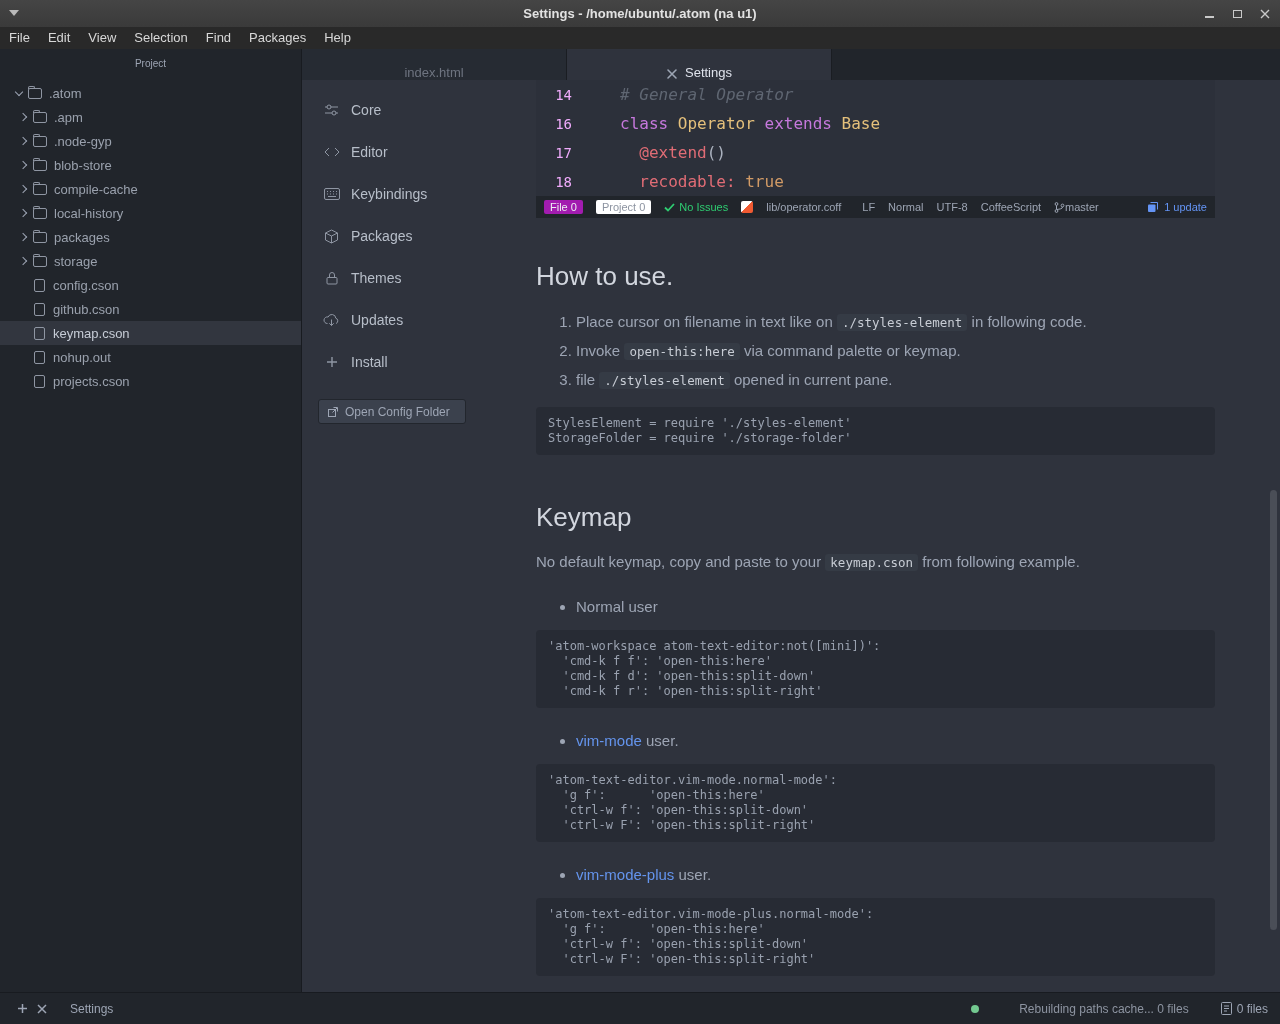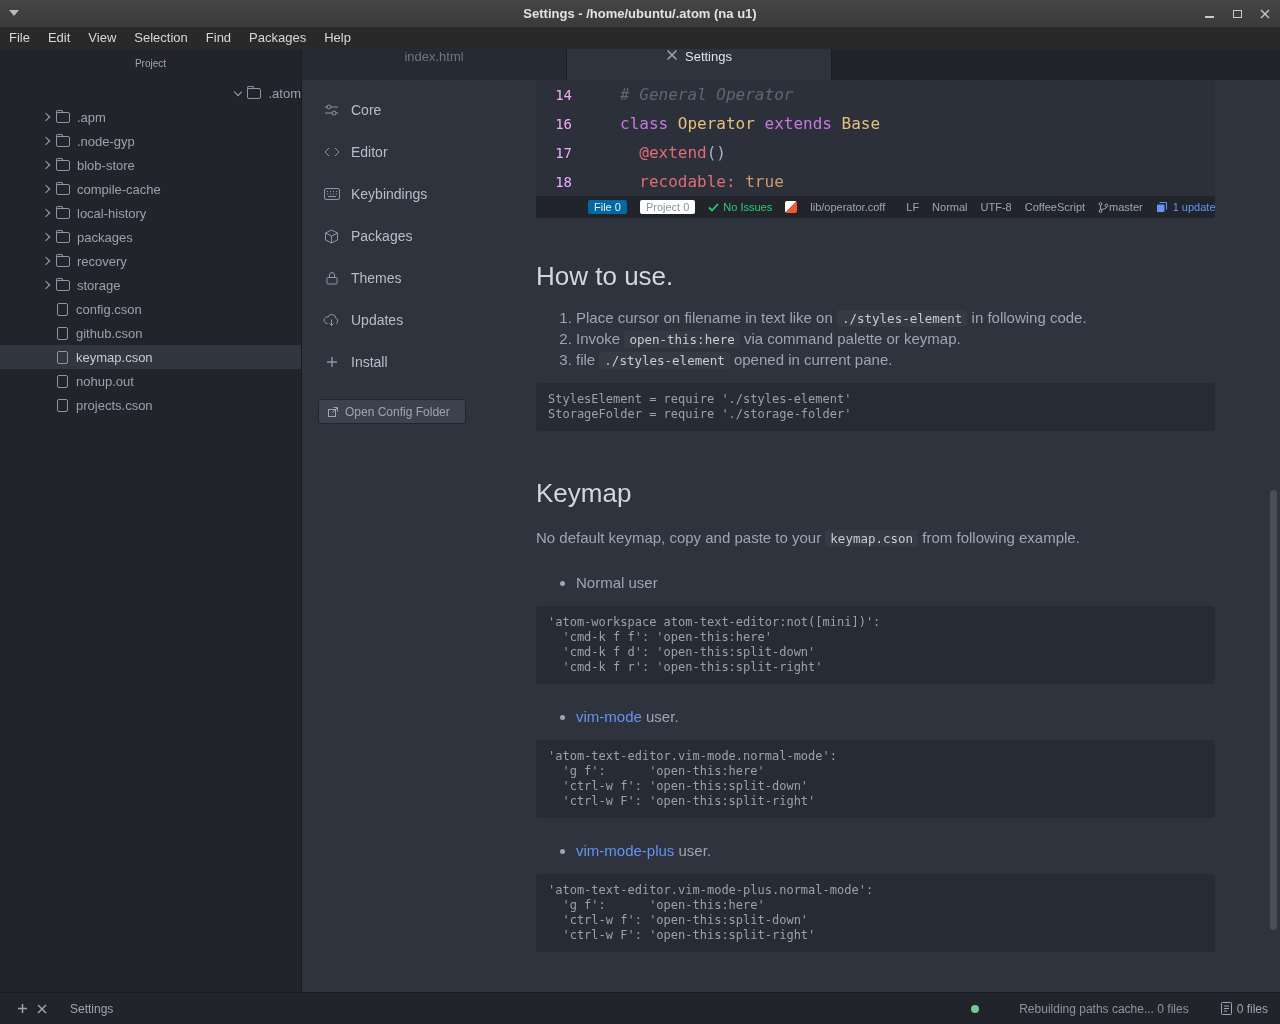--- a/index.html
+++ b/index.html
@@ -21,36 +21,36 @@
   .menu-item { padding:0 9px; font-size:13px; color:#d8d8d8; height:22px; line-height:22px; cursor:default; }
 
   
   .main { flex:1; display:flex; min-height:0; }
 
   
   .sidebar { width:302px; flex:none; background:#21252b; border-right:1px solid #181b20; overflow:hidden; }
   .project-header { height:30px; line-height:30px; text-align:center; color:#9da5b4; font-size:10px; }
   .tree { padding-top:2px; }
   .tree-row { height:24px; display:flex; align-items:center; color:#9aa1ad; font-size:13px; cursor:pointer; }
-  .tree-row.root { padding-left:12px;justify-content:flex-end; }
-  .tree-row.lvl1 { padding-left:40px; }
+  .tree-row.root { padding-left:12px; }
+  .tree-row.lvl1 { padding-left:17px; }
   .tree-row.selected { background:#32363f; color:#c6ccd6; }
   .chev { width:14px; flex:none; display:flex; justify-content:center; align-items:center; }
   .chev::before { content:""; display:block; width:5px; height:5px; border-right:1px solid #9da5b4; border-bottom:1px solid #9da5b4; }
   .chev.right::before { transform:rotate(-45deg); margin-left:-2px; }
   .chev.down::before  { transform:rotate(45deg); margin-top:-2px; }
   .chev.blank::before { display:none; }
   .icon-folder { width:14px; height:11px; border:1px solid #8f96a3; border-radius:2px; position:relative; margin:0 7px 0 2px; flex:none; }
   .icon-folder::before { content:""; position:absolute; top:-3px; left:-1px; width:5px; height:2px; border:1px solid #8f96a3; border-bottom:none; border-radius:2px 2px 0 0; }
   .icon-file { width:11px; height:13px; border:1px solid #8f96a3; border-radius:2px; margin:0 8px 0 3px; flex:none; }
 
   
   .right-col { flex:1; display:flex; flex-direction:column; min-width:0; }
   .tabbar { height:31px; background:#21252b; display:flex; flex:none; }
-  .tab { width:265px; display:flex; align-items:flex-start; justify-content:center; gap:7px; font-size:13px; border-right:1px solid #1a1d22; cursor:pointer; }
+  .tab { width:265px; display:flex; align-items:flex-end; justify-content:center; gap:7px; font-size:13px; border-right:1px solid #1a1d22; cursor:pointer; }
   .tab.inactive { background:#262b33; color:#6e7480; }
   .tab.active { background:#2f333d; color:#dfe3ec; }
 
   .content-row { flex:1; display:flex; min-height:0; background:#2f333d; }
 
   
   .settings-menu { width:180px; flex:none; padding-top:9px; }
   .sm-item { height:42px; display:flex; align-items:center; gap:11px; padding-left:21px; color:#b7bec9; font-size:14px; cursor:pointer; }
   .sm-icon { width:17px; display:flex; justify-content:center; flex:none; }
   .open-config-btn { margin:16px 16px 0 16px; height:25px; background:#3b414d; border:1px solid #22262d; border-radius:3px; display:flex; align-items:center; gap:7px; padding:0 9px; color:#9da5b4; font-size:12px; cursor:pointer; width:148px; }
@@ -64,33 +64,33 @@
   .shot-line { height:29px; display:flex; align-items:center; font-family:"DejaVu Sans Mono", monospace; font-size:16px; color:#abb2bf; }
   .shot-gutter { width:36px; text-align:right; color:#f0abfc; font-size:14px; flex:none; }
   .shot-text { margin-left:48px; white-space:pre; }
   .tk-comment { color:#5f6672; font-style:italic; }
   .tk-purple { color:#c678dd; }
   .tk-yellow { color:#e5c07b; }
   .tk-red { color:#e06c75; }
   .tk-orange { color:#d19a66; }
   .shot-status { height:22px; background:#21252b; display:flex; align-items:center; gap:13px; padding:0 8px; font-size:11px; color:#9da5b4; white-space:nowrap; }
   .ss-badge { padding:1px 6px; border-radius:2px; }
-  .ss-badge.hl { background:#0369a1; color:#eceef2;margin-left:44px; }
+  .ss-badge.hl { background:#a21caf; color:#eceef2; }
   .ss-badge.dim { background:#ffffff; color:#8d94a1;text-align:right; }
   .ss-green { color:#2ecc71; display:flex; align-items:center; gap:4px; }
   .linter-icon { width:12px; height:12px; border-radius:2px; background:linear-gradient(135deg,#ffffff 0 46%,#f05a32 46%); flex:none; }
   .ss-update { color:#6494f5; display:flex; align-items:center; gap:5px; margin-left:auto; }
   .ss-branch { display:flex; align-items:center; }
 
   
   .h1 { font-size:26px; line-height:32px; color:#d2d6de; font-weight:normal; }
   .h1.howto { margin-top:42px; }
   .h1.keymap { margin-top:46px; }
   .readme ol { margin:16px 0 0 0; padding-left:40px; color:#9da5b4; font-size:15px; }
-  .readme ol li { line-height:20px; }
+  .readme ol li { line-height:28px; }
   .readme ul { margin:16px 0 0 0; padding-left:40px; color:#9da5b4; font-size:15px; list-style:disc; }
   .readme ul li { line-height:22px; }
   .para { margin-top:18px; color:#9da5b4; font-size:15px; line-height:22px; }
   .inline-code { font-family:"DejaVu Sans Mono", monospace; font-size:12.5px; background:#353b45; color:#c8cdd5; padding:1px 5px; border-radius:3px; }
   .code-block { margin-top:12px; background:#272b34; border-radius:4px; padding:9px 12px; font-family:"DejaVu Sans Mono", monospace; font-size:12px; line-height:15px; color:#99a1af; white-space:pre; }
   .bullet-ul { margin-top:22px !important; }
   a.rlink { color:#6494ed; text-decoration:none; cursor:pointer; }
 
   .scrollbar-handle { position:absolute; right:3px; top:410px; width:7px; height:440px; background:#4a4e57; border-radius:4px; cursor:pointer; }
 
@@ -170,25 +170,20 @@
         </div>
         <div class="tree-row lvl1">
           <span class="chev right"></span>
           <span class="icon-folder"></span>
           <span>local-history</span>
         </div>
         <div class="tree-row lvl1">
           <span class="chev right"></span>
           <span class="icon-folder"></span>
           <span>packages</span>
-        </div>
-        <div class="tree-row lvl1">
-          <span class="chev right"></span>
-          <span class="icon-folder"></span>
-          <span>recovery</span>
         </div>
         <div class="tree-row lvl1">
           <span class="chev right"></span>
           <span class="icon-folder"></span>
           <span>storage</span>
         </div>
         <div class="tree-row lvl1">
           <span class="chev blank"></span>
           <span class="icon-file"></span>
           <span>config.cson</span>

